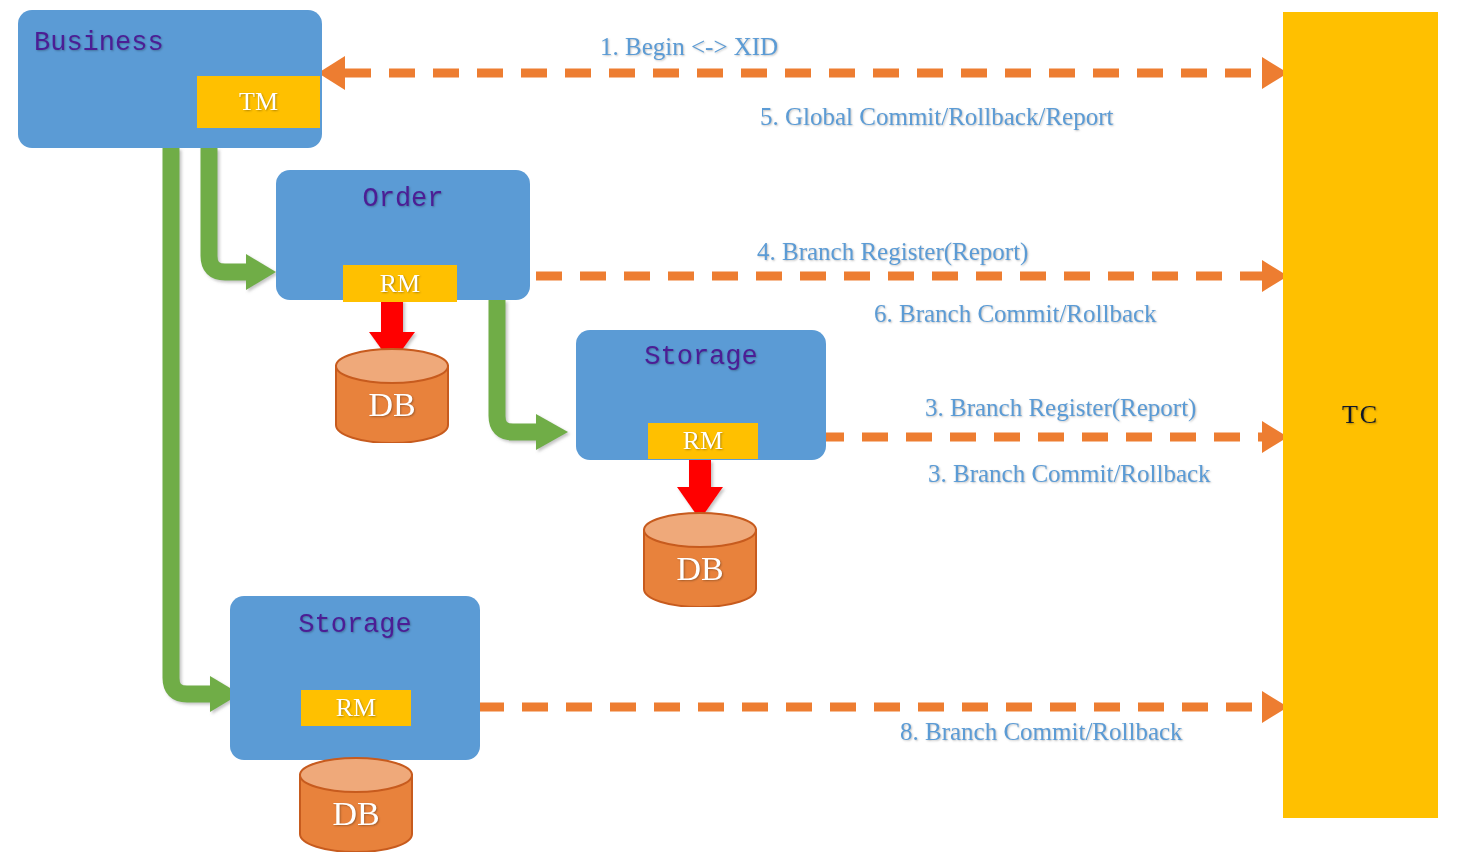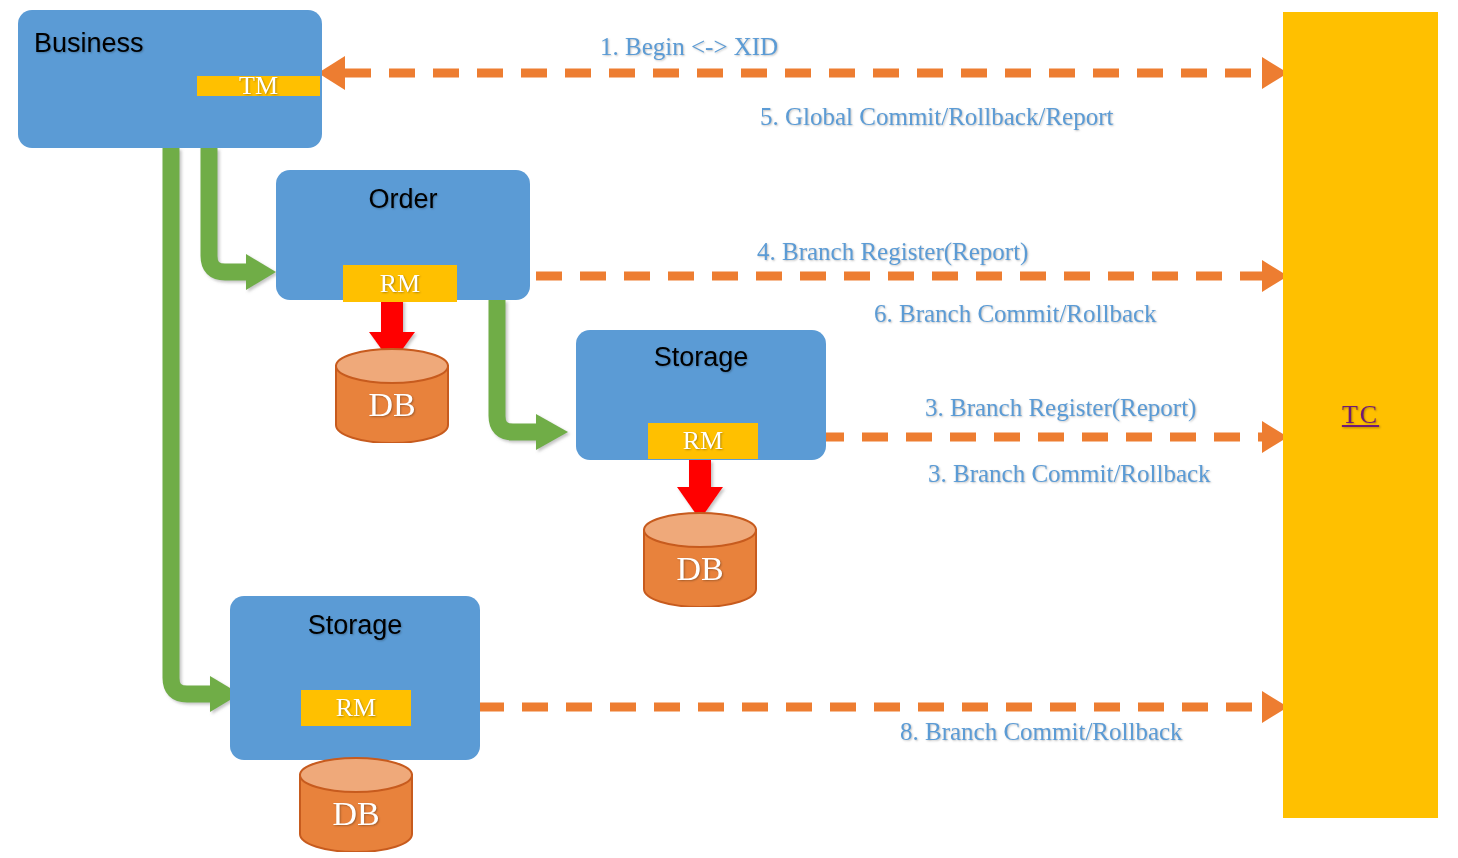--- a/index.html
+++ b/index.html
@@ -27,22 +27,22 @@
   .svc-box {
     position: absolute;
     background: #5B9BD5;
     border-radius: 14px;
     box-sizing: border-box;
   }
   .svc-title {
     position: absolute;
     width: 100%;
     text-align: center;
-    color: #000000;
-    font-family: Liberation Sans, sans-serif;
+    color: #4c1d95;
+    font-family: Liberation Mono, monospace;
     font-size: 27px;
     line-height: 1;
     text-shadow: 1px 1px 2px rgba(0,0,0,0.25);
   }
   .business-title {
     text-align: left;
     padding-left: 16px;
     box-sizing: border-box;
   }
   .mod-box {
@@ -56,26 +56,25 @@
     justify-content: center;
     box-sizing: border-box;
     text-shadow: 1px 1px 2px rgba(0,0,0,0.3);
   }
   .tc-box {
     position: absolute;
     background: #FFC000;
     display: flex;
     align-items: center;
     justify-content: center;
-    color: #701a75;
+    color: #0f172a;
     font-family: "Liberation Serif", serif;
     font-size: 26px;
     letter-spacing: 2px;
     text-shadow: 1px 1px 2px rgba(0,0,0,0.3);
-    text-decoration: underline;
   }
   .db-label {
     position: absolute;
     width: 100%;
     text-align: center;
     color: #ffffff;
     font-family: "Liberation Serif", serif;
     font-size: 34px;
     text-shadow: 1px 1px 2px rgba(0,0,0,0.3);
     pointer-events: none;
@@ -153,21 +152,21 @@
     <g>
       <line x1="478" y1="707" x2="1268" y2="707" stroke="#ED7D31" stroke-width="9" stroke-dasharray="26 18"></line>
       <polygon points="478,691 478,723 451,707" fill="#ED7D31"></polygon>
       <polygon points="1262,691 1262,723 1288,707" fill="#ED7D31"></polygon>
     </g>
   </svg>
 
   <div class="svc-box" style="left:18px; top:10px; width:304px; height:138px;">
     <div class="svc-title business-title" style="top:20px;">Business</div>
   </div>
-  <div class="mod-box" style="left:197px; top:76px; width:123px; height:20px;">TM</div>
+  <div class="mod-box" style="left:197px; top:76px; width:123px; height:52px;">TM</div>
 
   <div class="svc-box" style="left:276px; top:170px; width:254px; height:130px;">
     <div class="svc-title" style="top:16px;">Order</div>
   </div>
   <div class="mod-box" style="left:343px; top:265px; width:114px; height:37px;">RM</div>
   <div class="db-wrap" style="left:333px; top:348px; width:118px; height:95px;">
     <svg width="118" height="95" viewBox="0 0 118 95">
       <path d="M 3 18 L 3 77 A 56 18 0 0 0 115 77 L 115 18 Z" fill="#E8823C" stroke="#C75B1E" stroke-width="2"></path>
       <ellipse cx="59" cy="18" rx="56" ry="17" fill="#EFA97A" stroke="#C75B1E" stroke-width="2"></ellipse>
     </svg>

